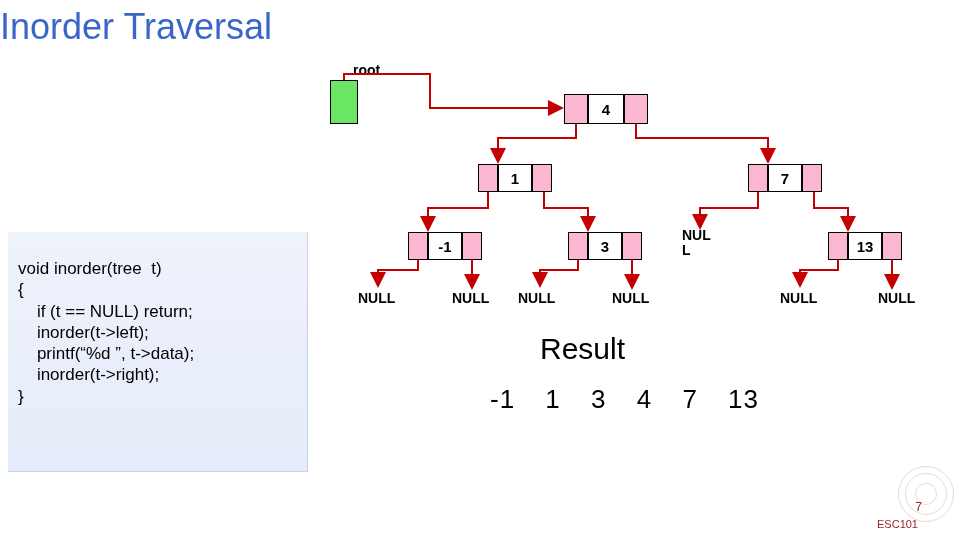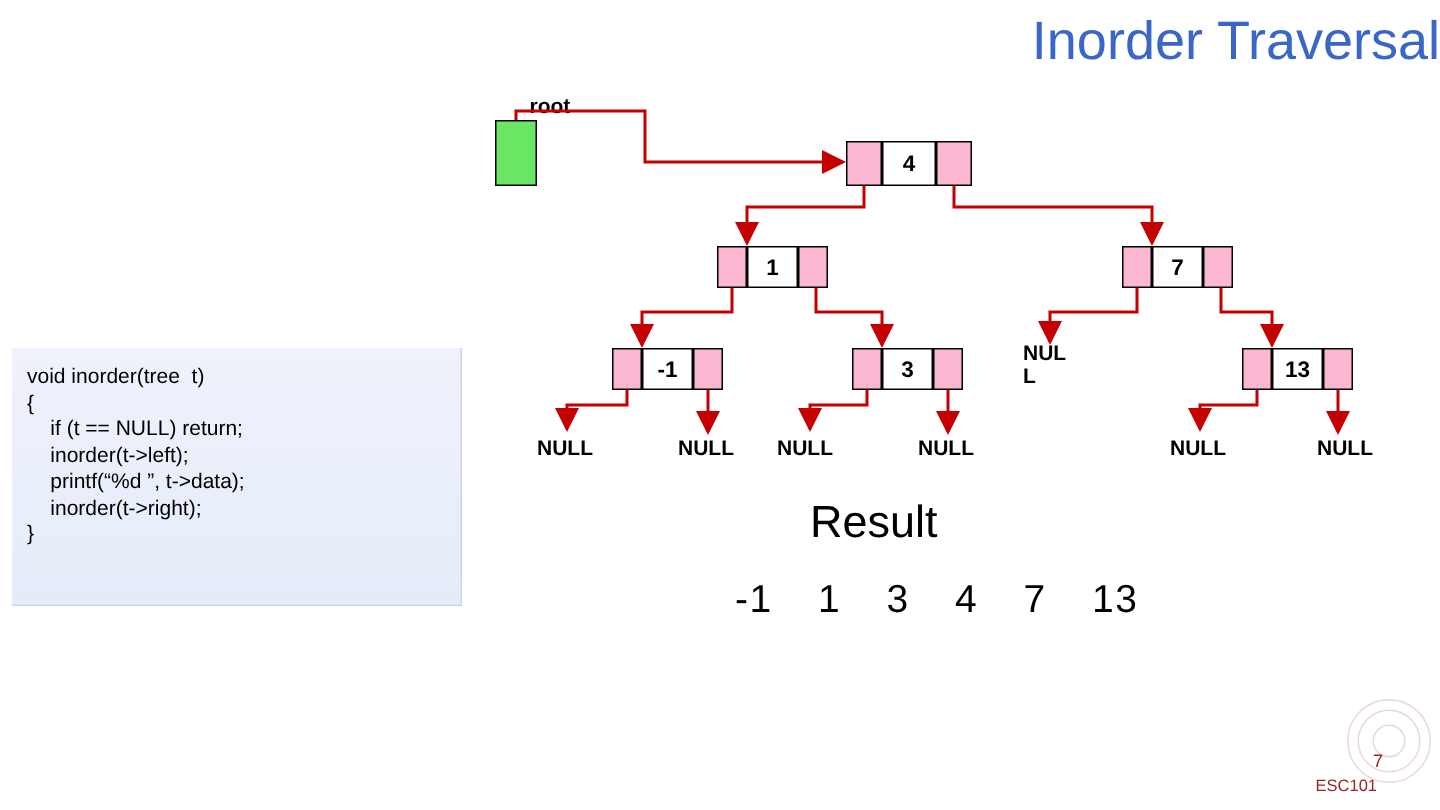--- a/index.html
+++ b/index.html
@@ -11,21 +11,21 @@
     font-family: Arial, Helvetica, sans-serif;
     position: relative;
     overflow: hidden;
   }
 
   .title {
     position: absolute;
     top: 6px;
     left: 0;
     right: 0;
-    text-align: right;
+    text-align: left;
     font-size: 36px;
     color: #3a66c8;
     font-weight: 400;
   }
 
   .root-label {
     position: absolute;
     top: 62px;
     left: 353px;
     font-size: 14px;
@@ -115,27 +115,27 @@
     font-weight: bold;
     line-height: 15px;
   }
 
   
   .code {
     position: absolute;
     left: 8px;
     top: 232px;
     width: 300px;
-    height: 172px;
+    height: 240px;
     background: linear-gradient(to bottom, #eef2fb, #e5ecf9);
     border-right: 1px solid #c9d2e6;
     border-bottom: 1px solid #c9d2e6;
     box-sizing: border-box;
-    padding: 10px 6px 6px 10px;
-    font-size: 14px;
+    padding: 26px 6px 6px 10px;
+    font-size: 17px;
     font-family: Arial, Helvetica, sans-serif;
     line-height: 1.25;
     white-space: pre;
   }
 
   
   .result-label {
     position: absolute;
     left: 540px;
     top: 332px;

